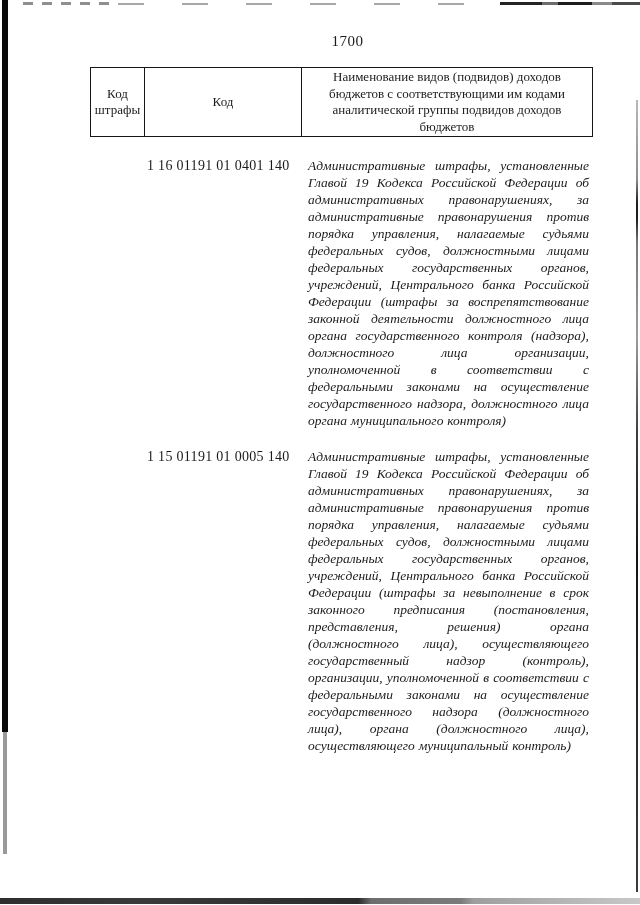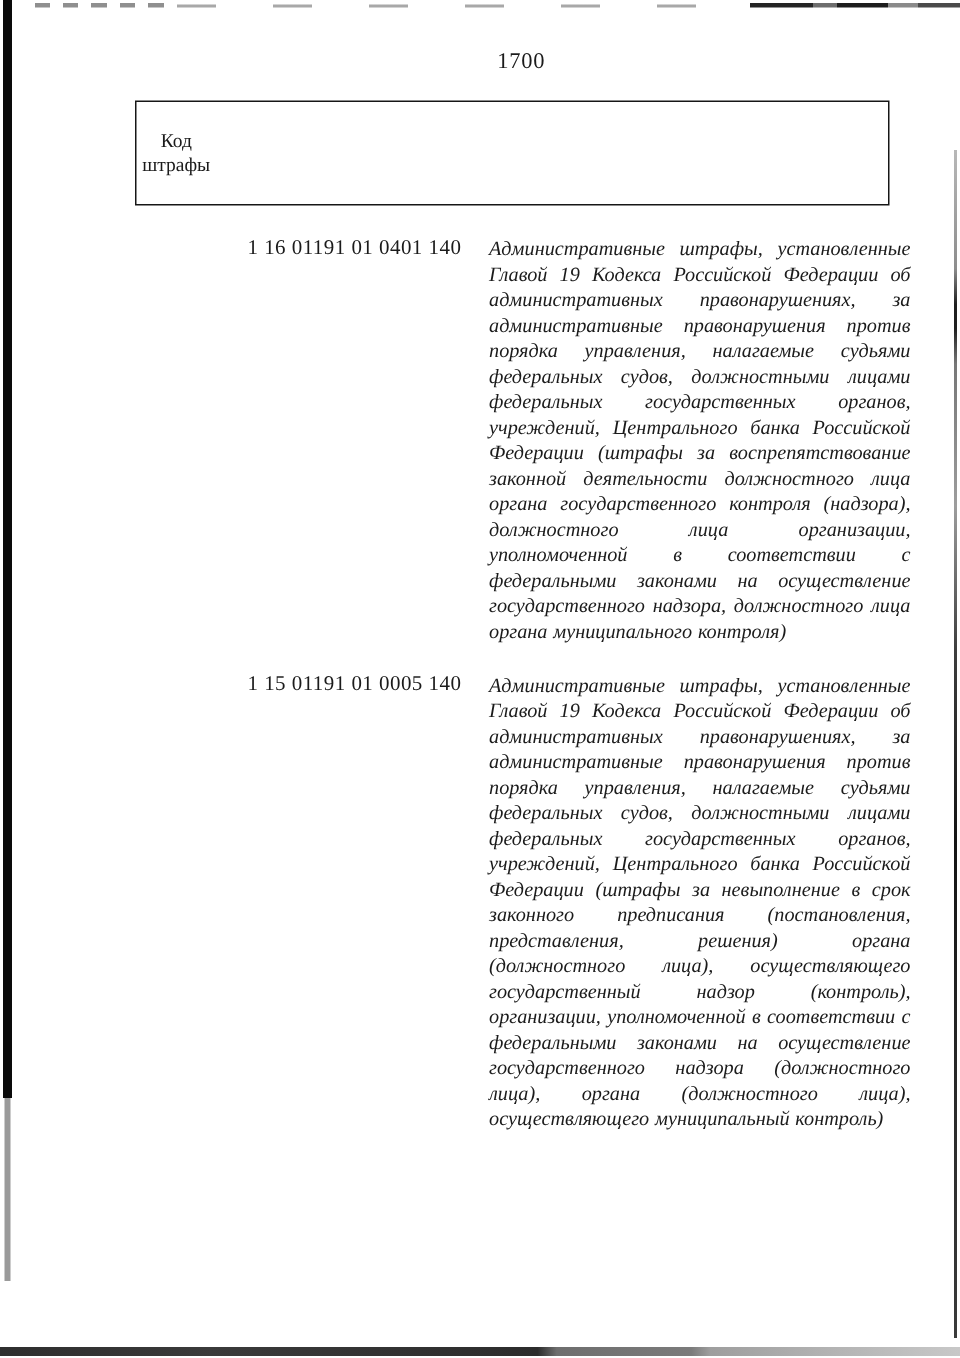--- a/index.html
+++ b/index.html
@@ -103,21 +103,20 @@
   .hdr-cell.c2 { width: 157px; border-left: 1.6px solid #161616; }
   .hdr-cell.c3 { flex: 1;      border-left: 1.6px solid #161616; }
 
   
   .row {
     position: absolute;
     left: 147px;
     width: 442px;
     display: flex;
     align-items: flex-start;
-    margin-left: 18px;
   }
   .row.r1 { top: 157px; }
   .row.r2 { top: 448px; }
   .code-cell {
     width: 161px;
     flex-shrink: 0;
     font-size: 14px;
     line-height: 17px;
     letter-spacing: 0.3px;
     white-space: nowrap;
@@ -142,20 +141,22 @@
   <div class="top-line-a"></div>
   <div class="top-line-b"></div>
   <div class="top-line-c"></div>
   <div class="right-line"></div>
   <div class="bottom-bar"></div>
 
   <div class="page-number">1700</div>
 
   <div class="hdr-table">
     <div class="hdr-cell c1">Код штрафы</div>
+    <div class="hdr-cell c2">Код</div>
+    <div class="hdr-cell c3">Наименование видов (подвидов) доходов бюджетов с соответствующими им кодами аналитической группы подвидов доходов бюджетов</div>
   </div>
 
   <div class="row r1">
     <div class="code-cell">1 16 01191 01 0401 140</div>
     <div class="name-cell">Административные штрафы, установленные Главой 19 Кодекса Российской Федерации об административных правонарушениях, за административные правонарушения против порядка управления, налагаемые судьями федеральных судов, должностными лицами федеральных государственных органов, учреждений, Центрального банка Российской Федерации (штрафы за воспрепятствование законной деятельности должностного лица органа государственного контроля (надзора), должностного лица организации, уполномоченной в соответствии с федеральными законами на осуществление государственного надзора, должностного лица органа муниципального контроля)</div>
   </div>
 
   <div class="row r2">
     <div class="code-cell">1 15 01191 01 0005 140</div>
     <div class="name-cell">Административные штрафы, установленные Главой 19 Кодекса Российской Федерации об административных правонарушениях, за административные правонарушения против порядка управления, налагаемые судьями федеральных судов, должностными лицами федеральных государственных органов, учреждений, Центрального банка Российской Федерации (штрафы за невыполнение в срок законного предписания (постановления, представления, решения) органа (должностного лица), осуществляющего государственный надзор (контроль), организации, уполномоченной в соответствии с федеральными законами на осуществление государственного надзора (должностного лица), органа (должностного лица), осуществляющего муниципальный контроль)</div>

